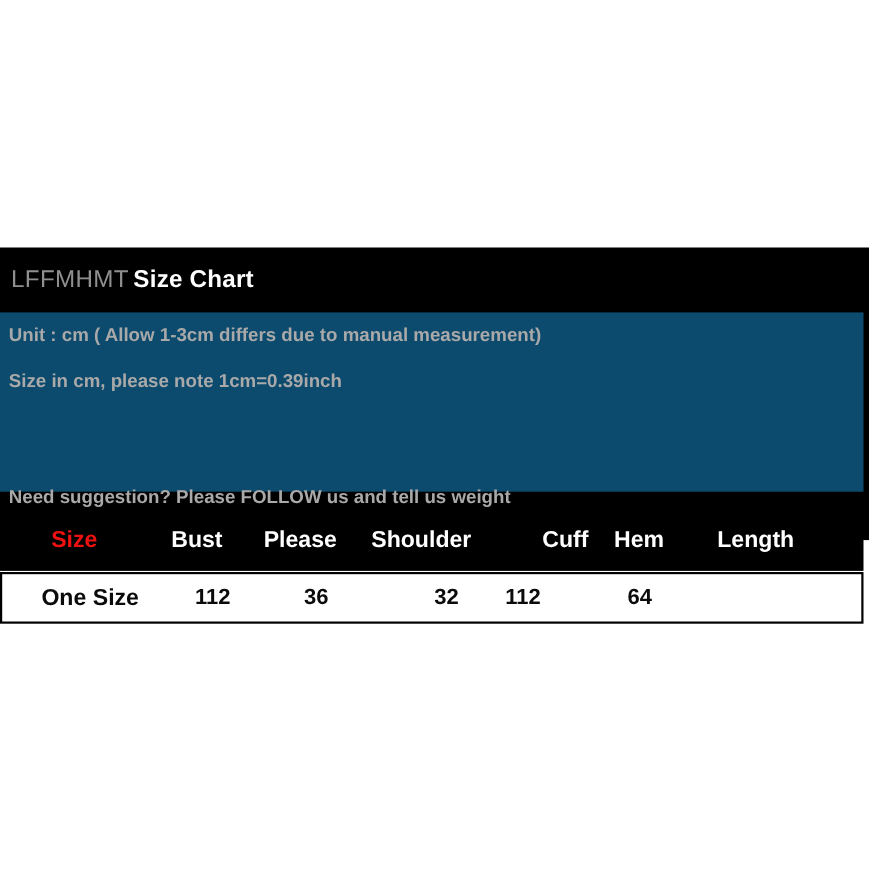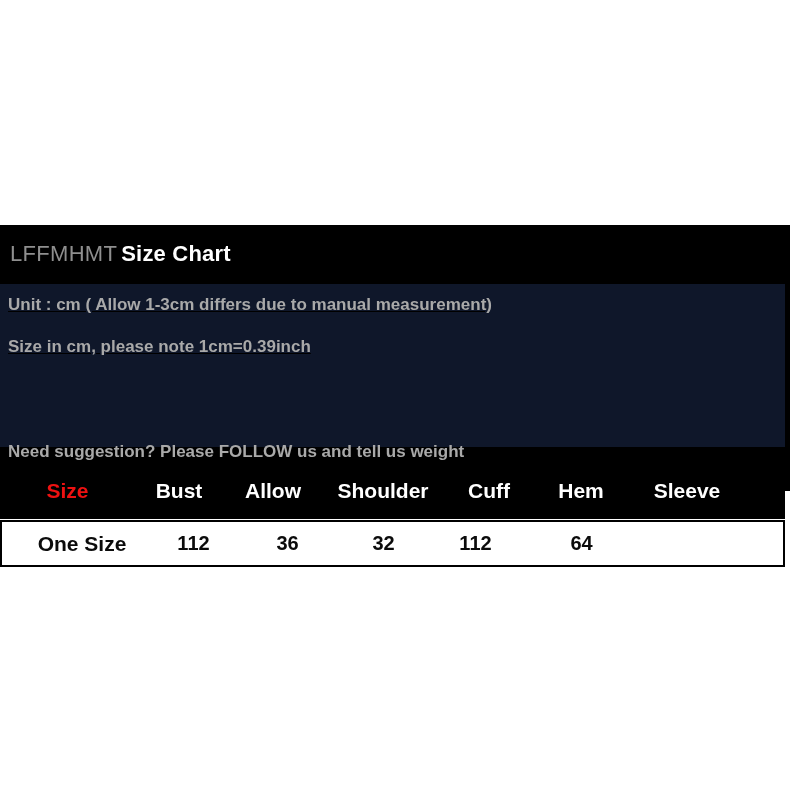--- a/index.html
+++ b/index.html
@@ -48,24 +48,23 @@
     margin-left: 4px;
   }
 
   
   .info-block {
     position: absolute;
     left: 0;
     top: 59px;
     width: 785px;
     height: 163px;
-    background: #0f172a;
+    background: #0c4a6e;
     box-sizing: border-box;
     padding: 12px 4px 0 8px;
-    text-decoration: underline;
   }
   .info-line {
     font-size: 17px;
     font-weight: bold;
     color: #a9a9a9;
     line-height: 1;
     margin: 0 0 25px 0;
     white-space: nowrap;
   }
   .info-line.spaced {
@@ -99,21 +98,21 @@
   }
   .cell {
     text-align: center;
     white-space: nowrap;
     box-sizing: border-box;
   }
   .c-size   { width: 135px; }
   .c-bust   { width: 88px; }
   .c-sleeve { width: 100px; }
   .c-shoulder { width: 120px; }
-  .c-cuff   { width: 92px; }
+  .c-cuff   { width: 92px; text-align: right; }
   .c-hem    { width: 92px; }
   .c-length { width: 120px; }
 
   .row-header .cell {
     font-size: 21px;
     font-weight: bold;
     color: #ffffff;
   }
   .row-header .cell.accent {
     color: #ee1111;
@@ -141,25 +140,25 @@
     <p class="info-line">Unit : cm ( Allow 1-3cm differs due to manual measurement)</p>
     <p class="info-line">Size in cm, please note 1cm=0.39inch</p>
     <p class="info-line spaced">Need suggestion? Please FOLLOW us and tell us weight</p>
   </div>
 
   <div class="table">
 
     <div class="row row-header">
       <div class="cell c-size accent">Size</div>
       <div class="cell c-bust">Bust</div>
-      <div class="cell c-sleeve">Allow</div>
+      <div class="cell c-sleeve">Please</div>
       <div class="cell c-shoulder">Shoulder</div>
       <div class="cell c-cuff">Cuff</div>
       <div class="cell c-hem">Hem</div>
-      <div class="cell c-length">Sleeve</div>
+      <div class="cell c-length">Length</div>
     </div>
 
     <div class="row row-data">
       <div class="cell c-size size-label">One Size</div>
       <div class="cell c-bust">112</div>
       <div class="cell c-sleeve">36</div>
       <div class="cell c-cuff">32</div>
       <div class="cell c-hem">112</div>
       <div class="cell c-length">64</div>
     </div>

